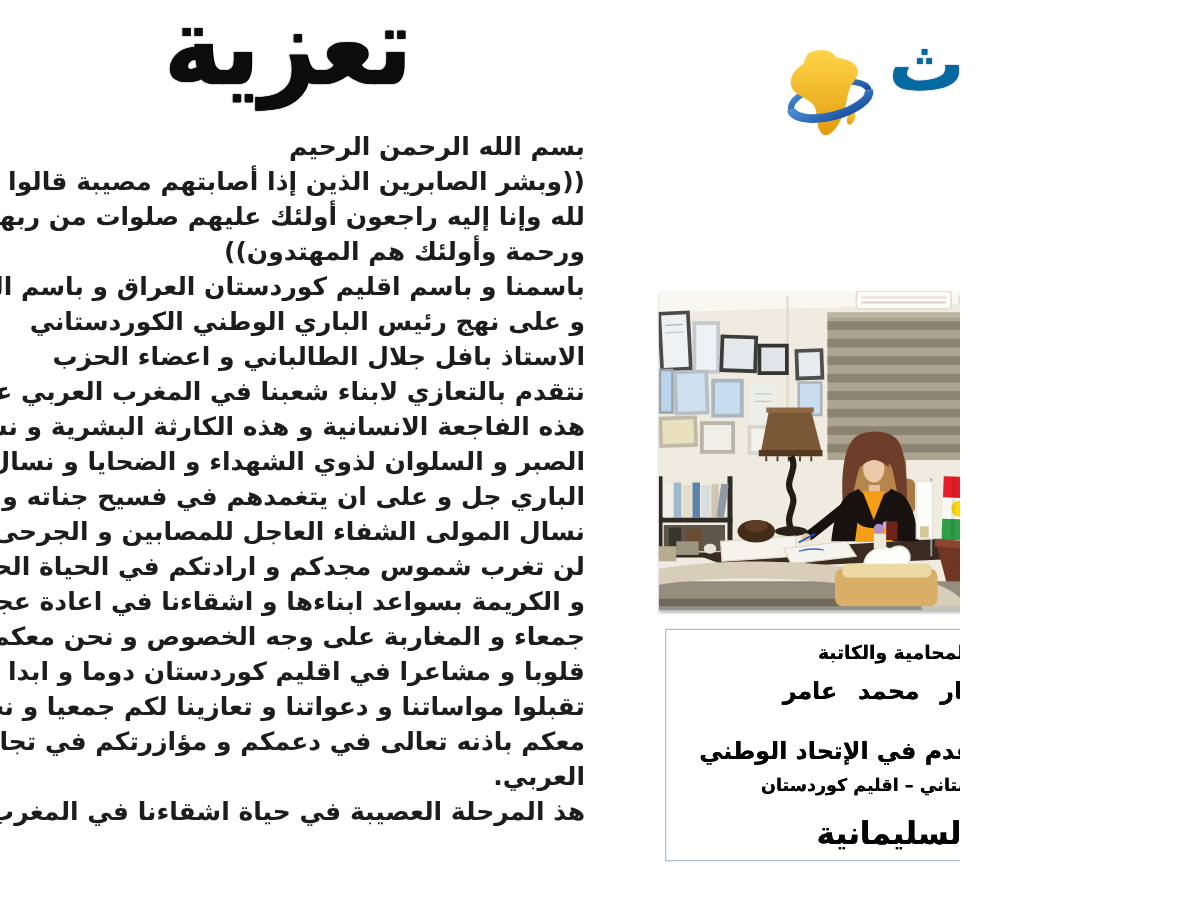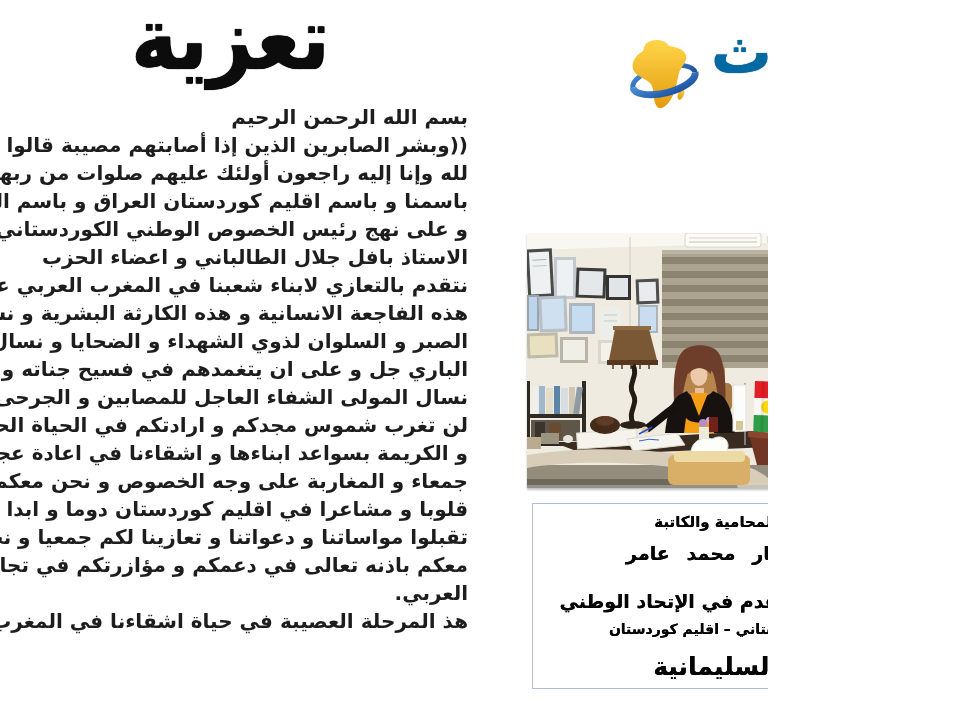--- a/index.html
+++ b/index.html
@@ -43,22 +43,23 @@
 <body>
 
 <div class="page">
 
   <div class="title">تعزية</div>
 
   <div class="letter">
     <div class="lline">بسم الله الرحمن الرحيم</div>
     <div class="lline">((وبشر الصابرين الذين إذا أصابتهم مصيبة قالوا إنا</div>
     <div class="lline">لله وإنا إليه راجعون أولئك عليهم صلوات من ربهم</div>
+    <div class="lline">ورحمة وأولئك هم المهتدون))</div>
     <div class="lline">باسمنا و باسم اقليم كوردستان العراق و باسم الشركة</div>
-    <div class="lline">و على نهج رئيس الخصوص الوطني الكوردستاني</div>
+    <div class="lline">و على نهج رئيس الباري الوطني الكوردستاني</div>
     <div class="lline">الاستاذ بافل جلال الطالباني و اعضاء الحزب</div>
     <div class="lline">نتقدم بالتعازي لابناء شعبنا في المغرب العربي على</div>
     <div class="lline">هذه الفاجعة الانسانية و هذه الكارثة البشرية و نسال</div>
     <div class="lline">الصبر و السلوان لذوي الشهداء و الضحايا و نسال</div>
     <div class="lline">الباري جل و على ان يتغمدهم في فسيح جناته و</div>
     <div class="lline">نسال المولى الشفاء العاجل للمصابين و الجرحى و</div>
     <div class="lline">لن تغرب شموس مجدكم و ارادتكم في الحياة الحرة</div>
     <div class="lline">و الكريمة بسواعد ابناءها و اشقاءنا في اعادة عجلة</div>
     <div class="lline">جمعاء و المغاربة على وجه الخصوص و نحن معكم</div>
     <div class="lline">قلوبا و مشاعرا في اقليم كوردستان دوما و ابدا</div>

